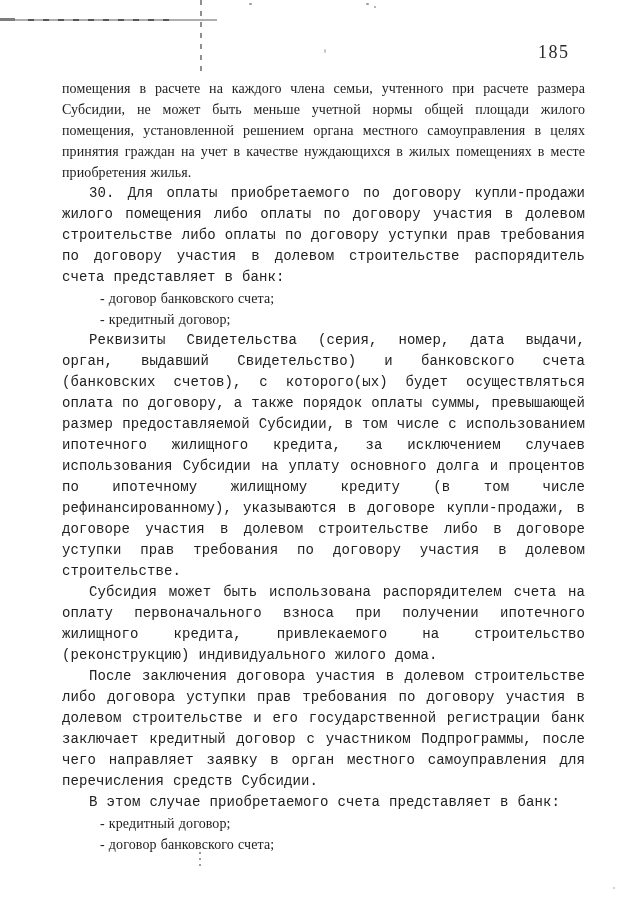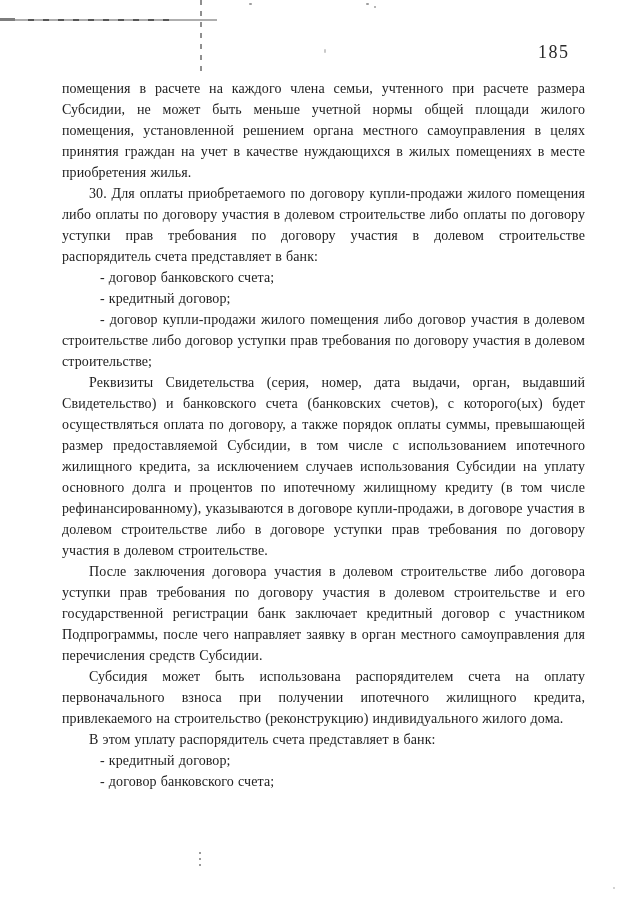--- a/index.html
+++ b/index.html
@@ -53,21 +53,21 @@
     color:#212121;
   }
   .para {
     margin:0; padding:0;
     font-size:14px; line-height:21px;
     text-align:justify;
     letter-spacing:0.1px;
     word-spacing:0.5px;
     hyphens:none;
   }
-  .ind { text-indent:27px; }
+  .ind { text-indent:27px;font-family:Liberation Mono, monospace; }
   .li  { text-indent:38px; }
 </style>
 </head>
 <body>
 
 <div class="page">
 
   <div class="scan-hline">
     <span class="left-cap"></span>
     <span class="dark-dashes"></span>
@@ -80,22 +80,21 @@
   <span class="speck d"></span>
   <span class="speck e"></span>
 
   <div class="page-number">185</div>
 
   <main class="textblock">
     <p class="para">помещения в расчете на каждого члена семьи, учтенного при расчете размера Субсидии, не может быть меньше учетной нормы общей площади жилого помещения, установленной решением органа местного самоуправления в целях принятия граждан на учет в качестве нуждающихся в жилых помещениях в месте приобретения жилья.</p>
     <p class="para ind">30. Для оплаты приобретаемого по договору купли-продажи жилого помещения либо оплаты по договору участия в долевом строительстве либо оплаты по договору уступки прав требования по договору участия в долевом строительстве распорядитель счета представляет в банк:</p>
     <p class="para li">- договор банковского счета;</p>
     <p class="para li">- кредитный договор;</p>
-    <p class="para li">- договор купли-продажи жилого помещения либо договор участия в долевом строительстве либо договор уступки прав требования по договору участия в долевом строительстве;</p>
     <p class="para ind">Реквизиты Свидетельства (серия, номер, дата выдачи, орган, выдавший Свидетельство) и банковского счета (банковских счетов), с которого(ых) будет осуществляться оплата по договору, а также порядок оплаты суммы, превышающей размер предоставляемой Субсидии, в том числе с использованием ипотечного жилищного кредита, за исключением случаев использования Субсидии на уплату основного долга и процентов по ипотечному жилищному кредиту (в том числе рефинансированному), указываются в договоре купли-продажи, в договоре участия в долевом строительстве либо в договоре уступки прав требования по договору участия в долевом строительстве.</p>
+    <p class="para ind">Субсидия может быть использована распорядителем счета на оплату первоначального взноса при получении ипотечного жилищного кредита, привлекаемого на строительство (реконструкцию) индивидуального жилого дома.</p>
     <p class="para ind">После заключения договора участия в долевом строительстве либо договора уступки прав требования по договору участия в долевом строительстве и его государственной регистрации банк заключает кредитный договор с участником Подпрограммы, после чего направляет заявку в орган местного самоуправления для перечисления средств Субсидии.</p>
-    <p class="para ind">Субсидия может быть использована распорядителем счета на оплату первоначального взноса при получении ипотечного жилищного кредита, привлекаемого на строительство (реконструкцию) индивидуального жилого дома.</p>
-    <p class="para ind">В этом уплату распорядитель счета представляет в банк:</p>
+    <p class="para ind">В этом случае приобретаемого счета представляет в банк:</p>
     <p class="para li">- кредитный договор;</p>
     <p class="para li">- договор банковского счета;</p>
   </main>
 
 </div>
 
 </body></html>

